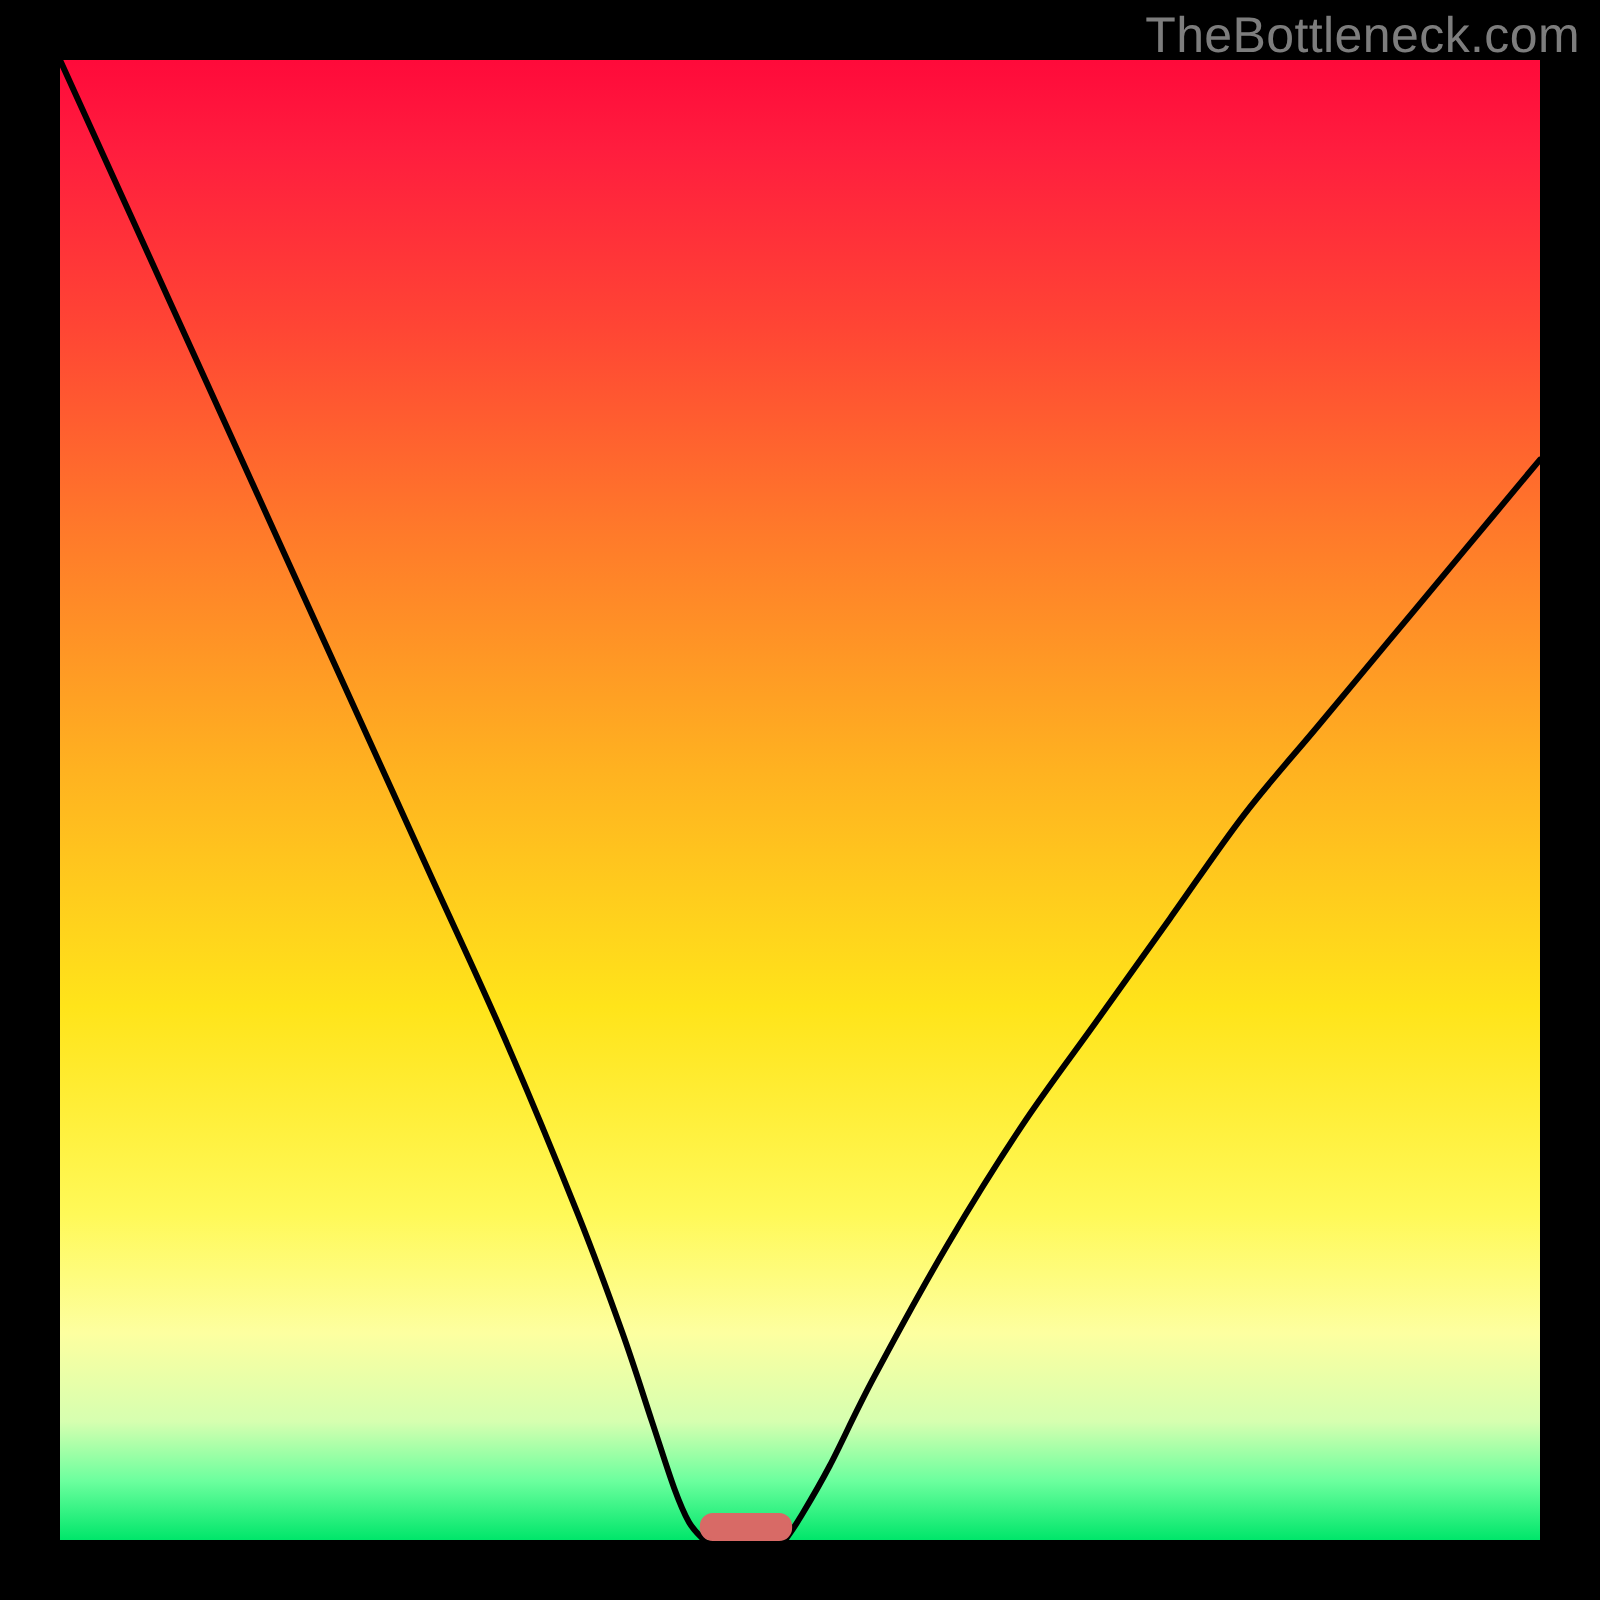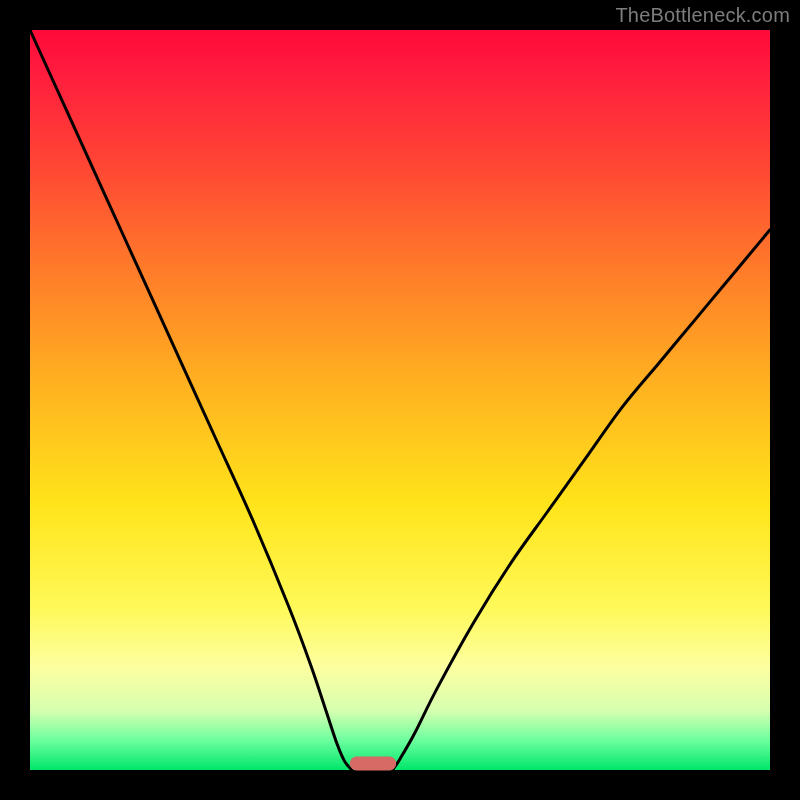--- a/index.html
+++ b/index.html
@@ -35,21 +35,21 @@
       #d6ffb0 92%,
       #6cff9e 96%,
       #00e66a 100%
     );
   }
   .watermark {
     position: absolute;
     top: 4px;
     right: 10px;
     color: #7d7d7d;
-    font-size: 20px;
+    font-size: 25px;
     font-weight: 500;
     letter-spacing: 0.2px;
     user-select: none;
   }
   svg.curves {
     position: absolute;
     inset: 0;
     width: 100%;
     height: 100%;
     overflow: visible;

